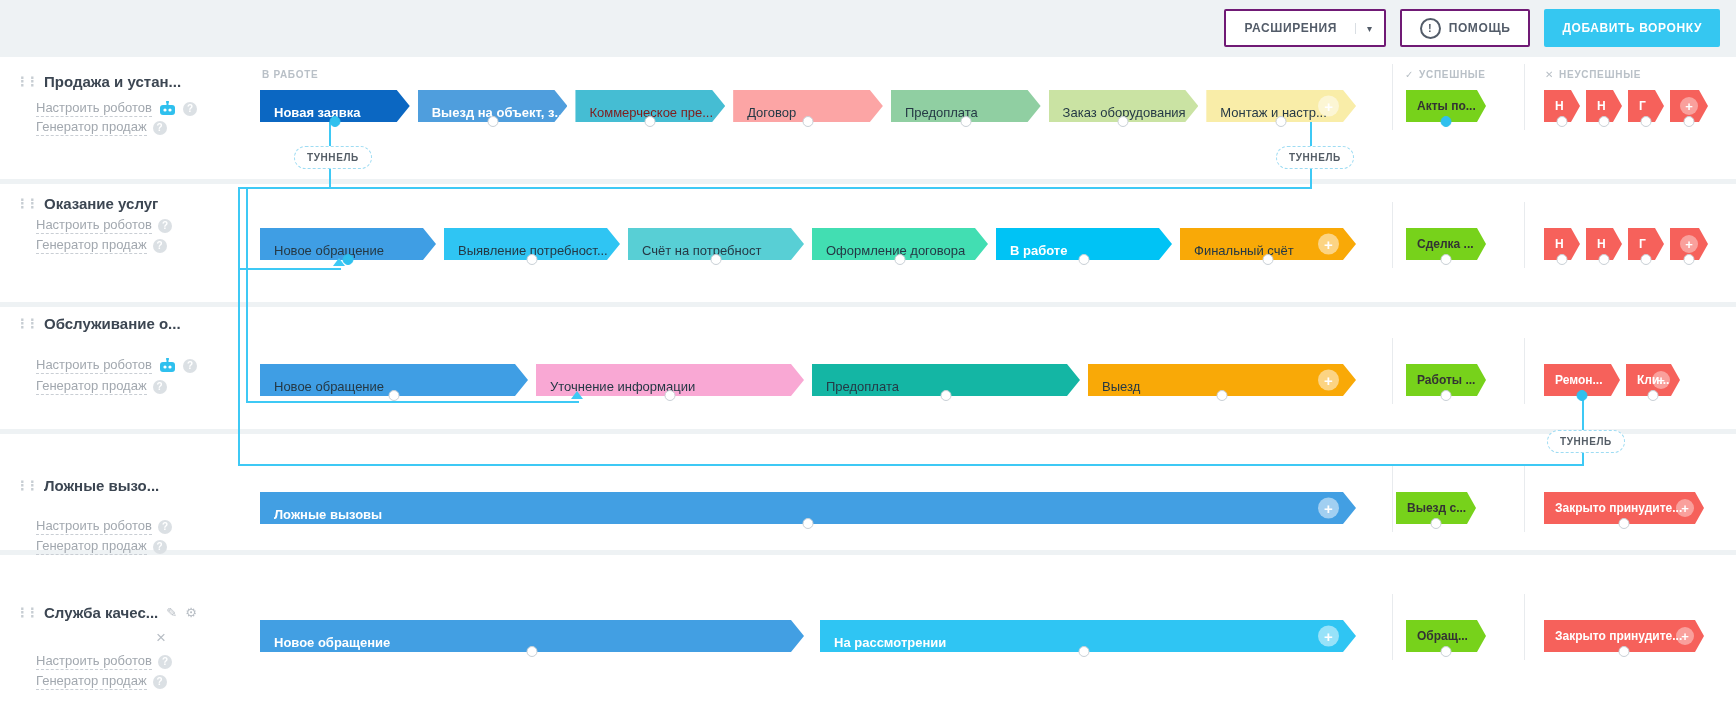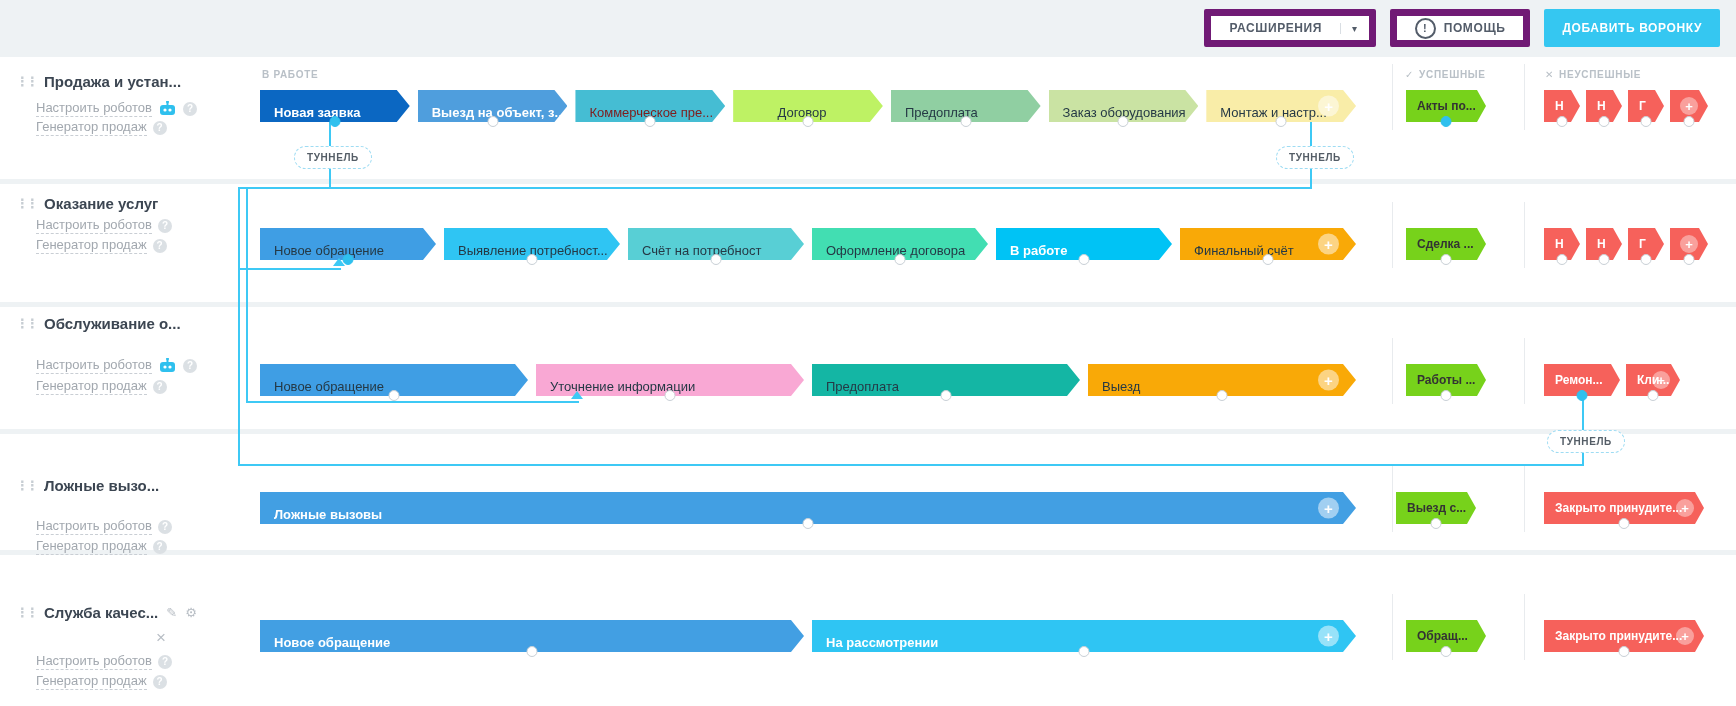--- a/index.html
+++ b/index.html
@@ -2,21 +2,21 @@
 <html><head>
 <meta charset="utf-8">
 <style>
   html,body{margin:0;padding:0}
   body{font-family:"Liberation Sans","DejaVu Sans",sans-serif;background:#eef2f4}
   #app{position:relative;width:1736px;height:706px;background:#eef2f4;overflow:hidden}
 
   
   #page-title{position:absolute;left:16px;top:12px;font-size:24px;font-weight:300;color:#5c6672}
   #toolbar{position:absolute;right:16px;top:9px;display:flex;gap:14px;align-items:stretch;height:38px}
-  .btn{display:flex;align-items:center;background:#fff;border:7px solid #701a75;color:#535c69;
+  .btn{display:flex;align-items:center;background:#fff;border:2px solid #701a75;color:#535c69;
        font-size:12px;font-weight:bold;letter-spacing:.6px;cursor:pointer;border-radius:2px}
   .btn .seg{padding:0 18px;display:flex;align-items:center;gap:8px;height:100%}
   .btn .caret-seg{border-left:1px solid #d9dee3;padding:0 11px;font-size:10px;color:#535c69;display:flex;align-items:center}
   .btn-primary{background:#35c7f1;border:none;color:#fff}
   .help-ico{width:17px;height:17px;border:2px solid #535c69;border-radius:50%;display:inline-flex;
             align-items:center;justify-content:center;font-size:11px;font-weight:bold;line-height:1}
 
   
   .frow{position:absolute;left:0;right:0;background:#fff}
   .lpanel{position:absolute;left:16px;width:216px;top:0;height:100%}
@@ -142,21 +142,21 @@
               </div>
               <div class="dot"></div>
             </div>
             <div class="stage-wrap">
               <div class="stage" style="background: rgb(69, 189, 211); color: #7f1d1d;">
                 <div>Коммерческое пре...</div>
               </div>
               <div class="dot"></div>
             </div>
             <div class="stage-wrap">
-              <div class="stage" style="background: #bef264; color: rgb(37, 57, 69); justify-content: center;">
+              <div class="stage" style="background: #fca5a5; color: rgb(37, 57, 69);">
                 <div>Договор</div>
               </div>
               <div class="dot"></div>
             </div>
             <div class="stage-wrap">
               <div class="stage" style="background: rgb(144, 207, 162); color: rgb(37, 57, 69);">
                 <div>Предоплата</div>
               </div>
               <div class="dot"></div>
             </div>
@@ -452,21 +452,21 @@
         <div class="vsep" style="left: 1524px; top: 39px; height: 66px;"></div>
         <div class="lane" style="top: 65px; height: 32px;">
           <div class="strip">
             <div class="stage-wrap">
               <div class="stage" style="background: rgb(66, 159, 227); color: rgb(255, 255, 255); font-weight: bold;">
                 <div>Новое обращение</div>
               </div>
               <div class="dot"></div>
             </div>
             <div class="stage-wrap">
-              <div class="stage" style="background: rgb(47, 197, 243); color: rgb(255, 255, 255); font-weight: bold;">
+              <div class="stage" style="background: rgb(47, 197, 243); color: rgb(255, 255, 255); font-weight: bold; margin-left: 8px;">
                 <div>На рассмотрении</div>
                 <div class="plusc">+</div>
               </div>
               <div class="dot"></div>
             </div>
           </div>
         </div>
         <div class="scol" style="top: 65px;">
           <div class="badge-wrap" style="position: absolute; left: 14px; width: 80px;">
             <div class="badge" style="background: rgb(119, 210, 27); color: rgb(51, 51, 51);">

